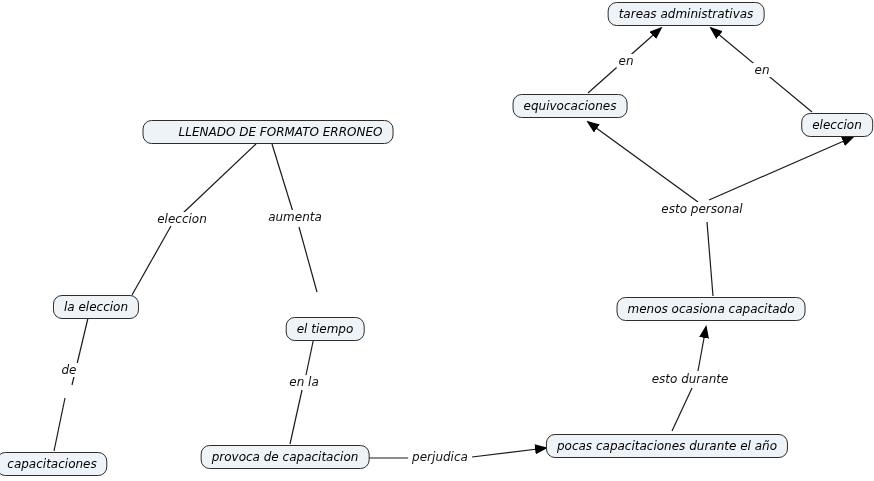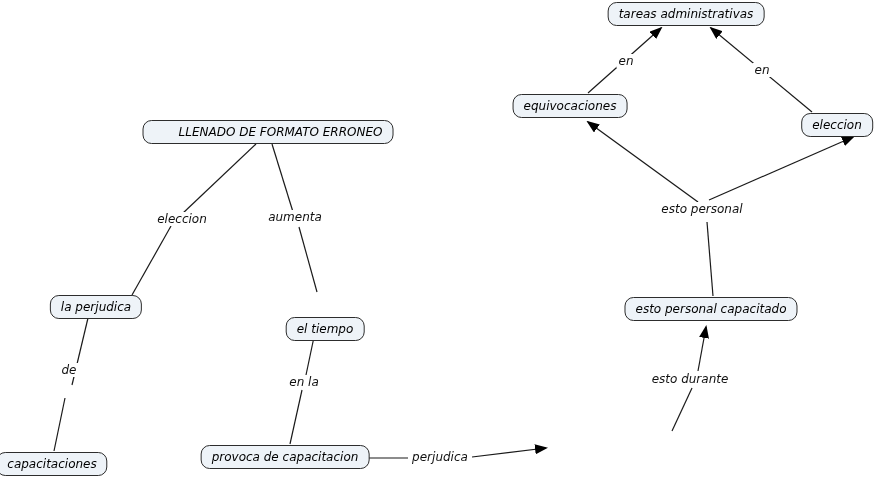--- a/index.html
+++ b/index.html
@@ -109,30 +109,31 @@
   </svg>
 
   <div class="node" style="left:686px; top:14px;">tareas administrativas</div>
 
   <div class="node" style="left:570px; top:106px;">equivocaciones</div>
 
   <div class="node" style="left:837px; top:125px;">eleccion</div>
 
   <div class="node" style="left:268px; top:132px;padding-left:35px;">LLENADO DE FORMATO ERRONEO</div>
 
-  <div class="node" style="left:96px; top:307px;">la perjudica</div>
+  <div class="node" style="left:96px; top:307px;">la eleccion</div>
 
   <div class="node" style="left:325px; top:305px;margin-top:24px;">el tiempo</div>
 
-  <div class="node" style="left:711px; top:309px;">esto personal capacitado</div>
+  <div class="node" style="left:711px; top:309px;">menos ocasiona capacitado</div>
 
   <div class="node" style="left:52px; top:464px;">capacitaciones</div>
 
   <div class="node" style="left:285px; top:457px;">provoca de capacitacion</div>
 
+  <div class="node" style="left:667px; top:446px;">pocas capacitaciones durante el año</div>
 
   <div class="edge-label" style="left:626px; top:61px;">en</div>
 
   <div class="edge-label" style="left:762px; top:70px;">en</div>
 
   <div class="edge-label" style="left:702px; top:209px;">esto personal</div>
 
   <div class="edge-label" style="left:182px; top:219px;">eleccion</div>
 
   <div class="edge-label" style="left:295px; top:217px;">aumenta</div>

